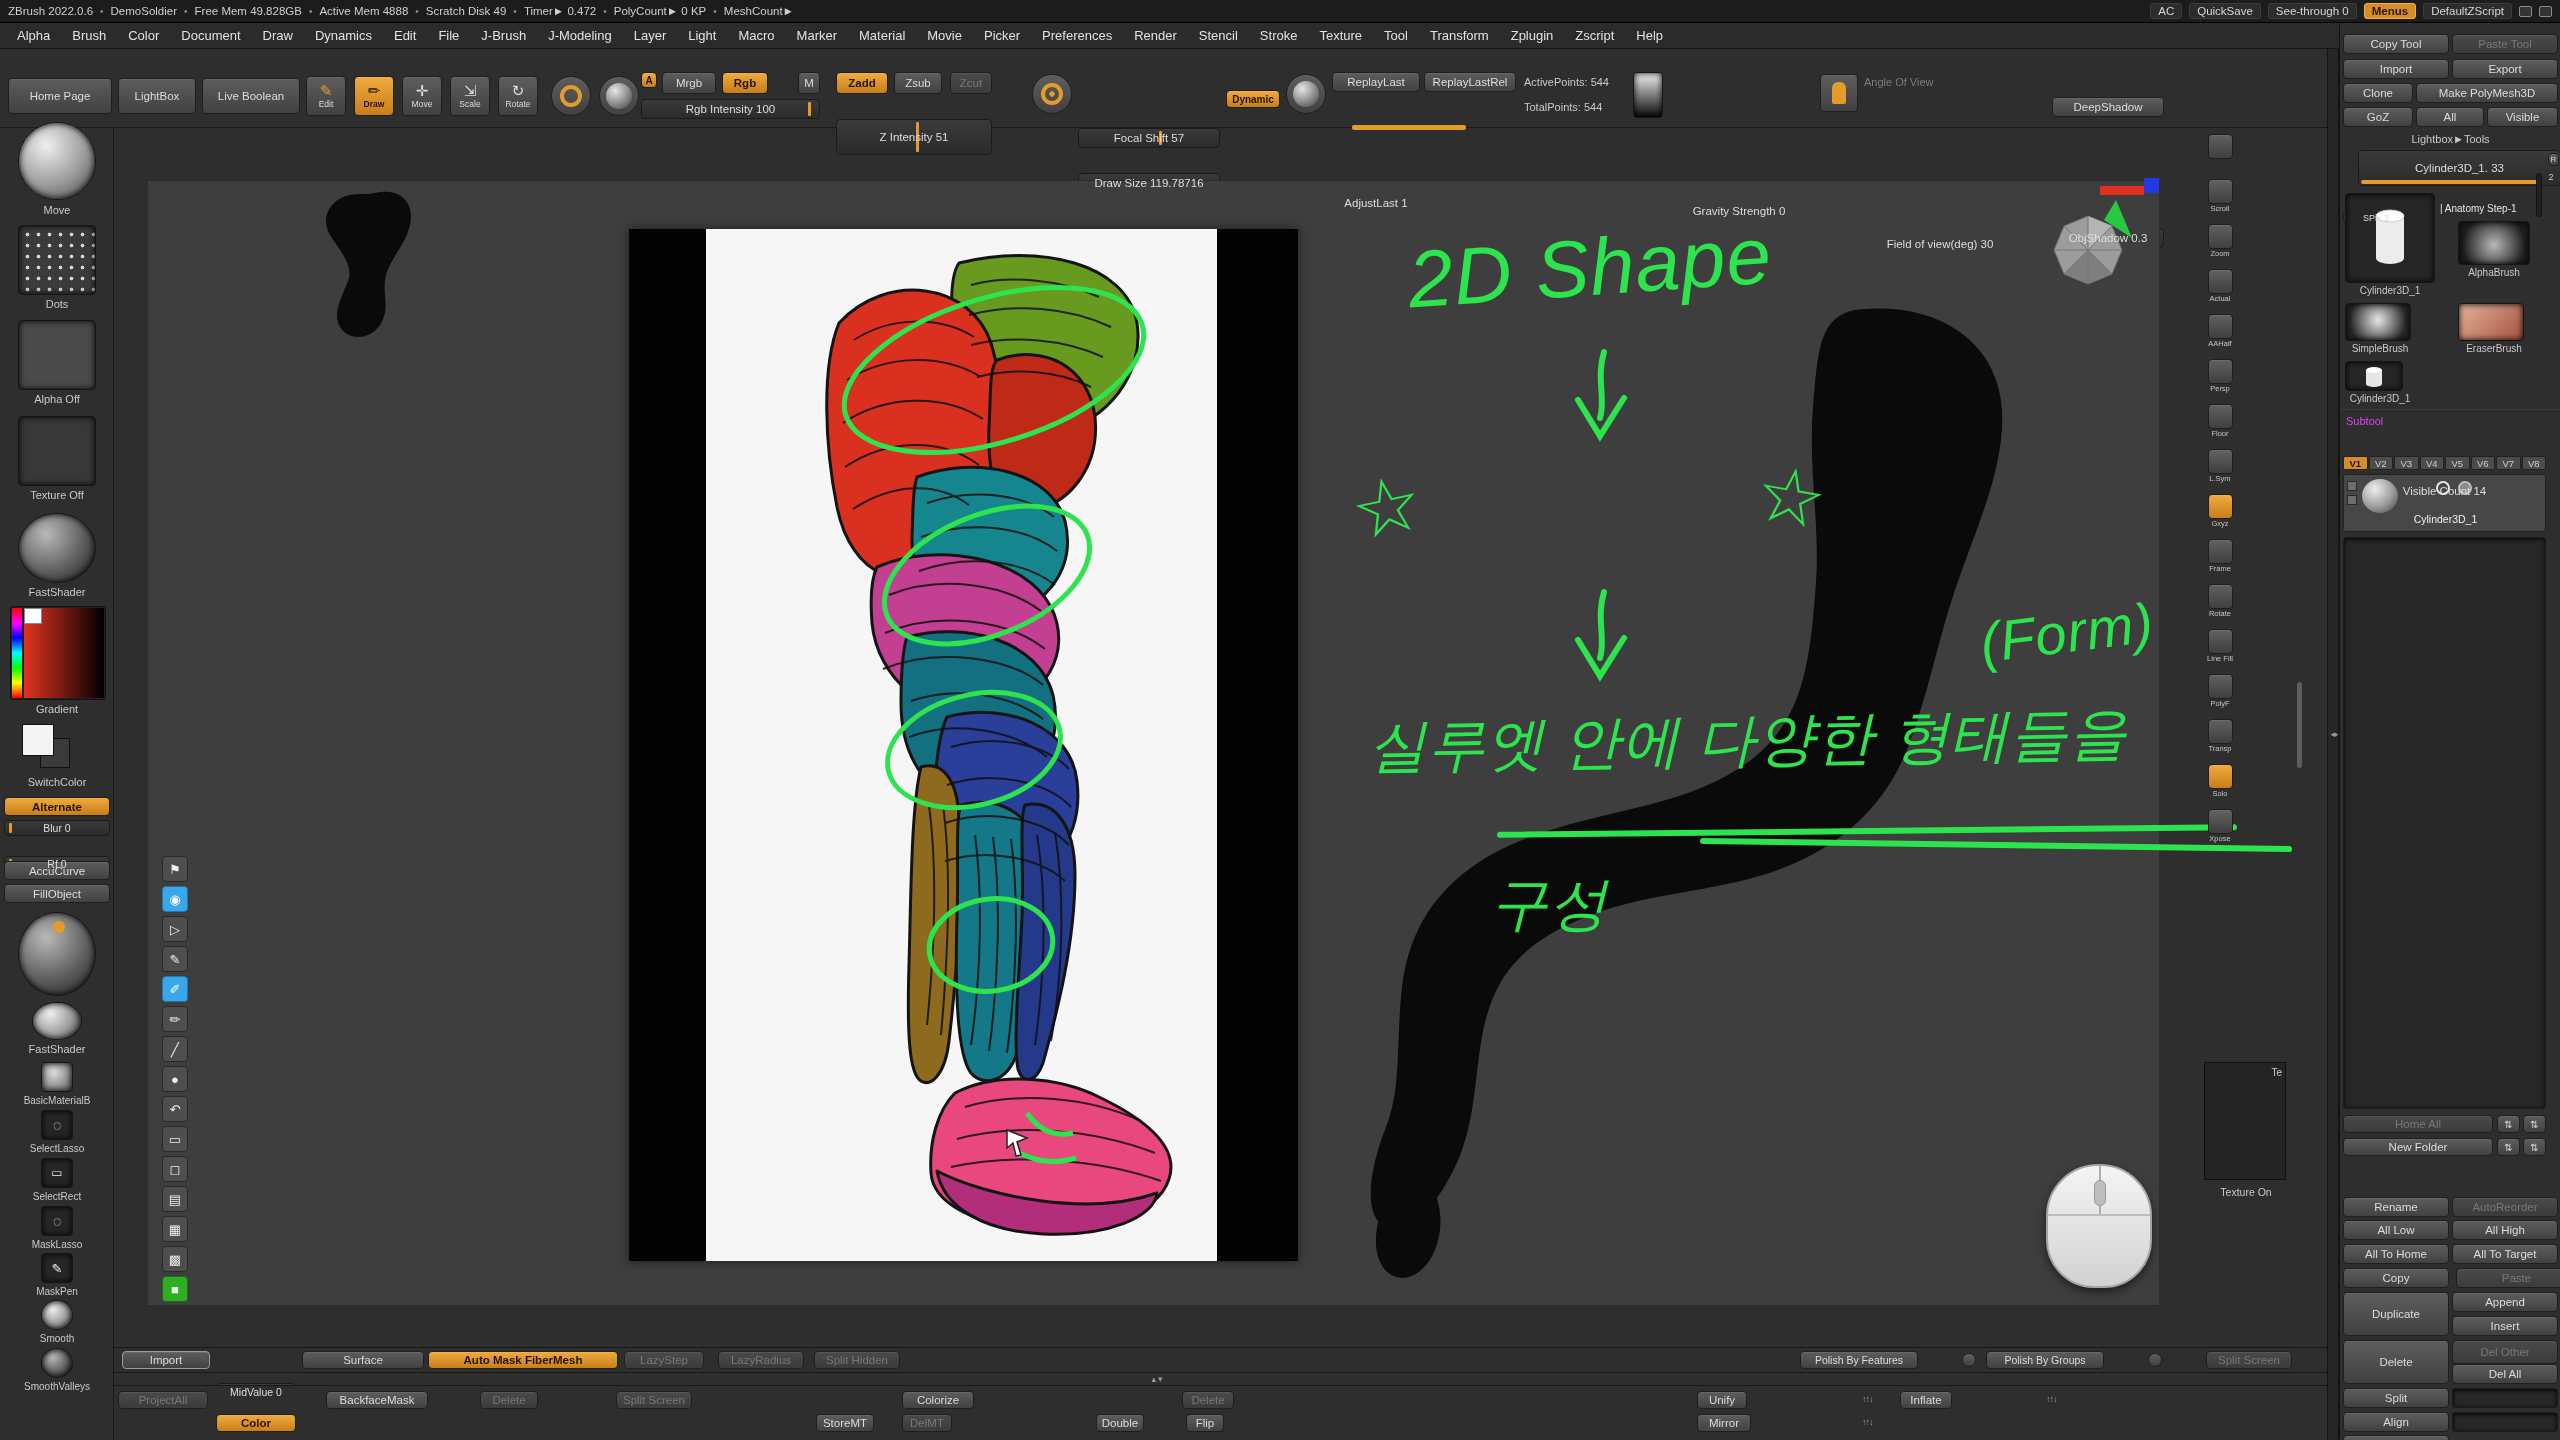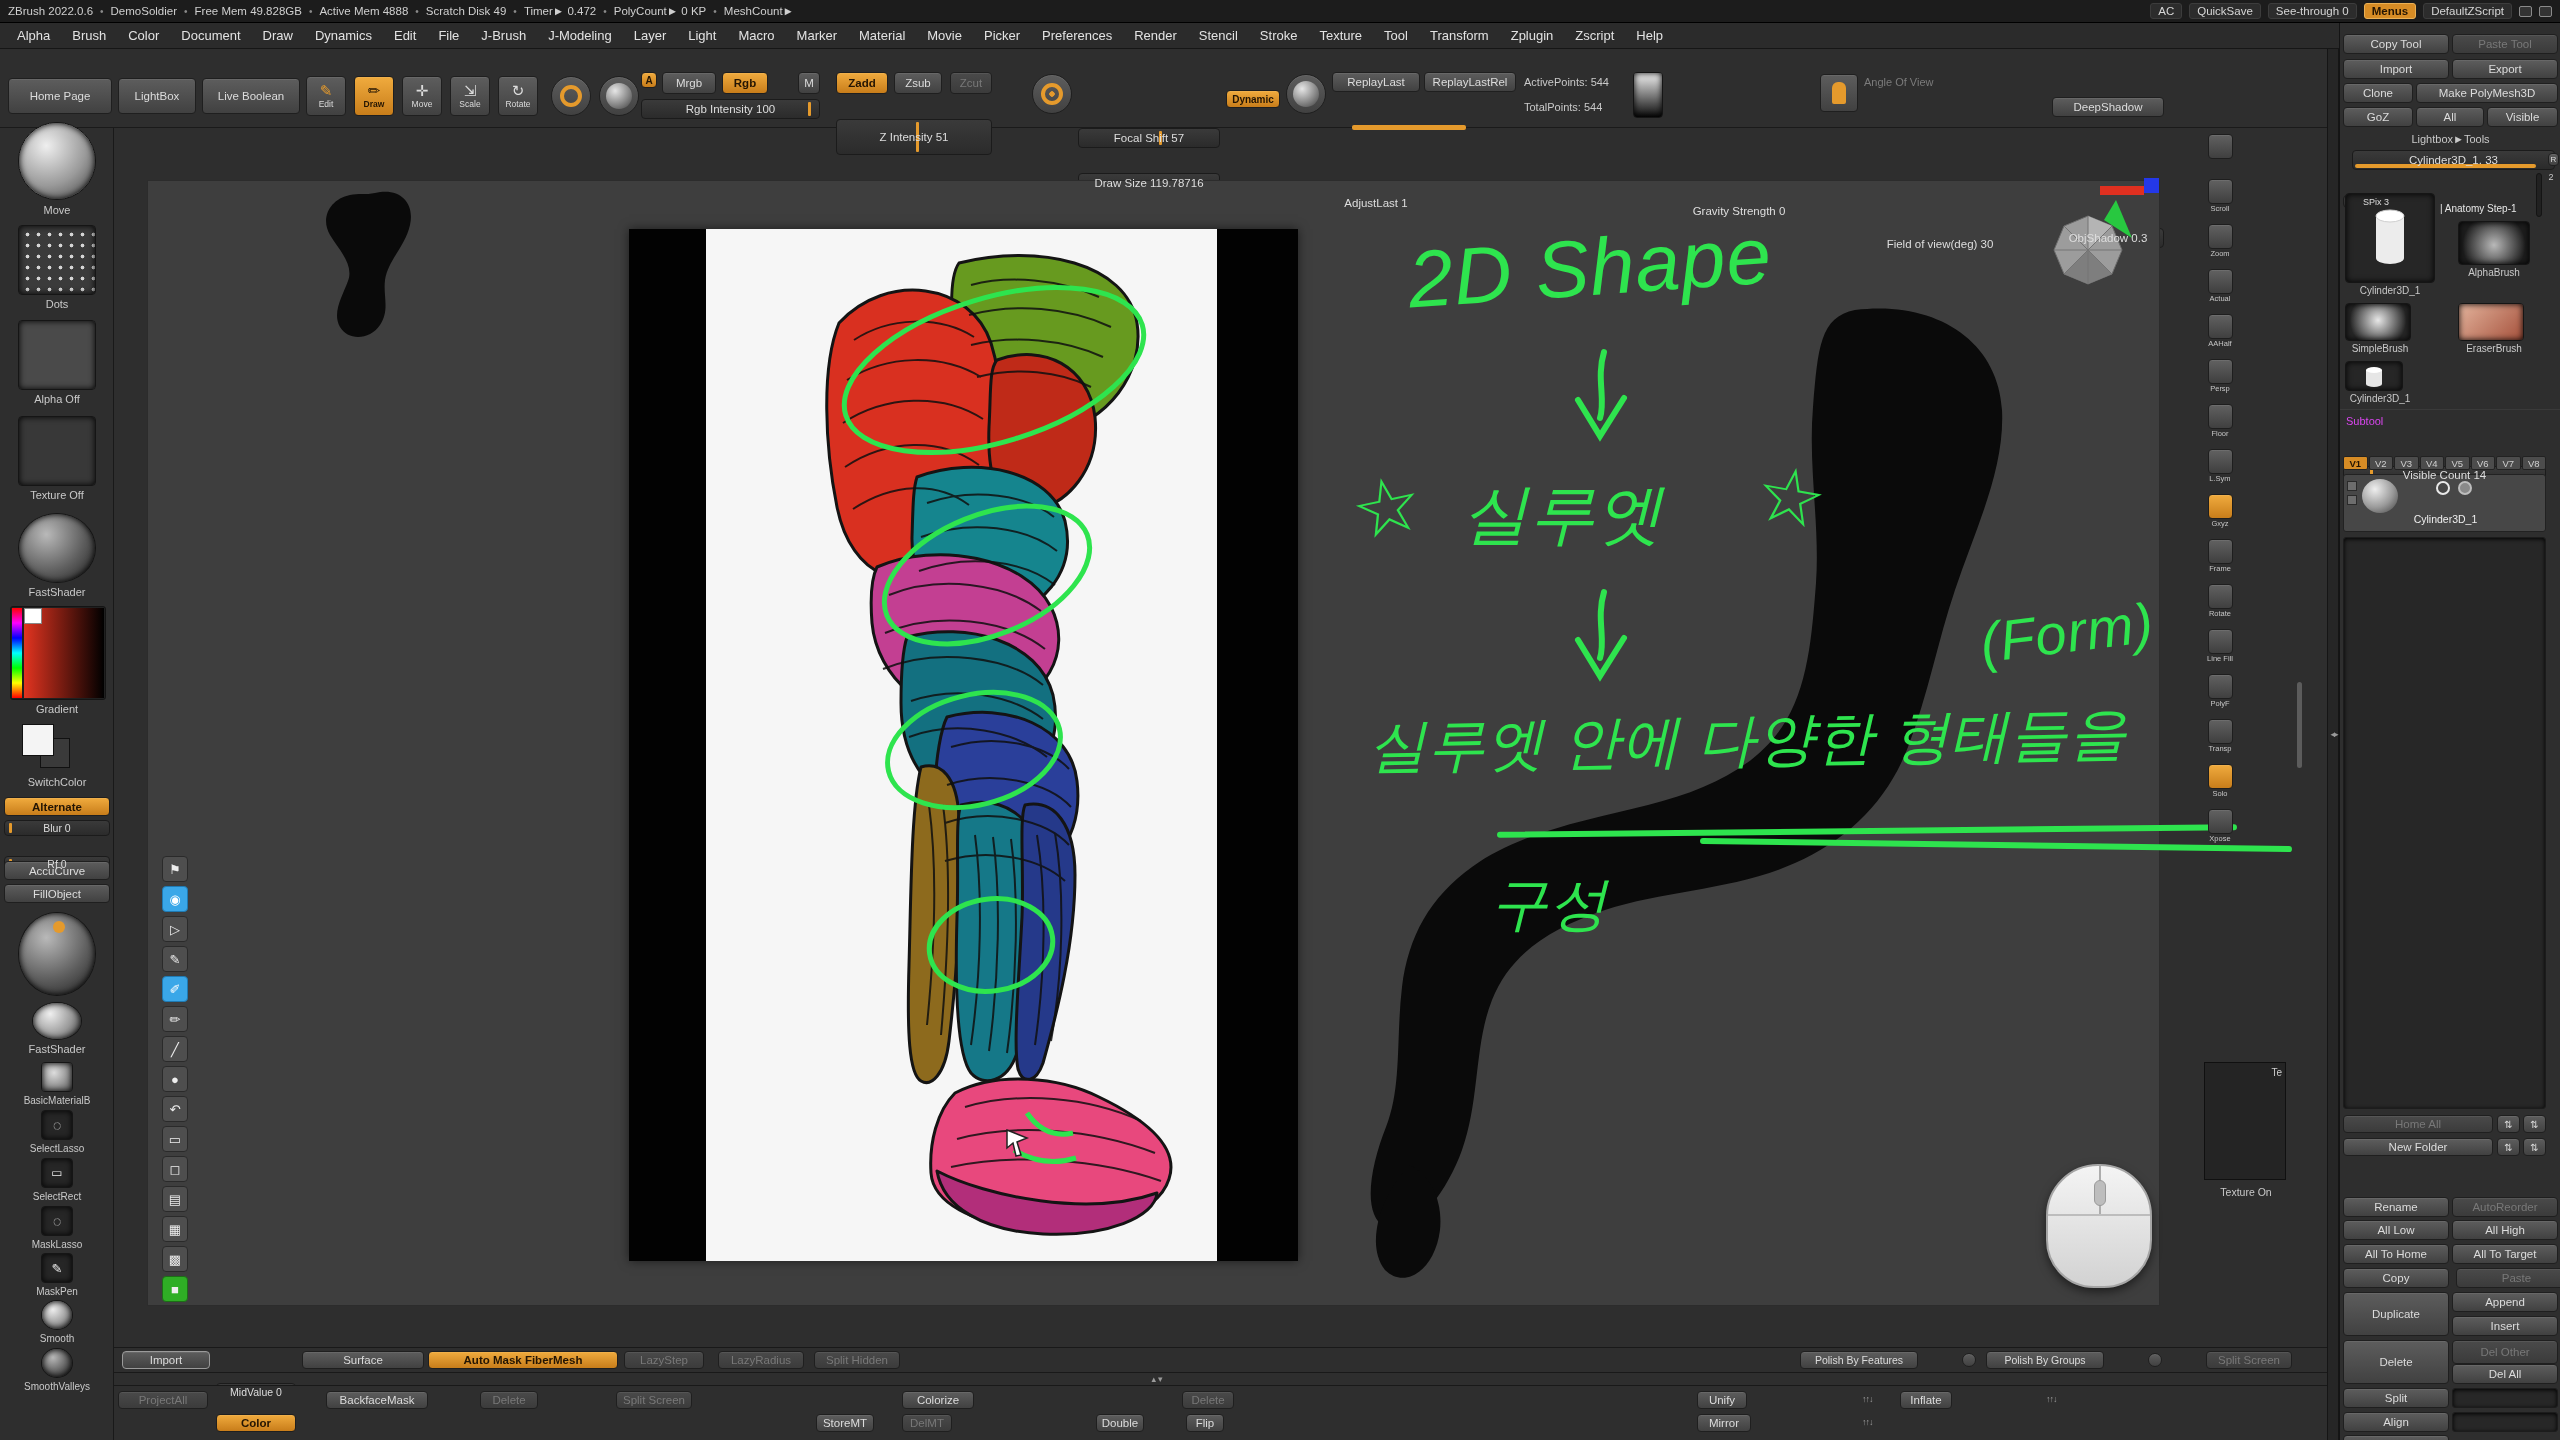--- a/index.html
+++ b/index.html
@@ -374,21 +374,20 @@
   </svg>
 
   <div class="a note" style="left:1408px;top:222px;font-size:80px;transform:rotate(-4deg)">2D Shape</div>
   <svg class="a" style="left:1560px;top:348px" width="80" height="100" viewBox="0 0 80 100">
     <g stroke="#2ee44e" stroke-width="6" fill="none" stroke-linecap="round">
       <path d="M44,4 C36,30 46,52 40,70"></path>
         <path d="M18,52 L40,88 L64,50"></path>
     </g>
   </svg>
   <div class="a note" style="left:1352px;top:462px;font-size:78px;transform:rotate(-12deg)">☆</div>
-  <div class="a note" style="left:1462px;top:470px;font-size:66px">실루엣</div>
   <div class="a note" style="left:1756px;top:452px;font-size:78px;transform:rotate(10deg)">☆</div>
   <svg class="a" style="left:1560px;top:588px" width="80" height="100" viewBox="0 0 80 100">
     <g stroke="#2ee44e" stroke-width="6" fill="none" stroke-linecap="round">
       <path d="M44,4 C36,30 46,52 40,70"></path>
         <path d="M18,52 L40,88 L64,50"></path>
     </g>
   </svg>
   <div class="a note" style="left:1980px;top:600px;font-size:56px;transform:rotate(-7deg)">(Form)</div>
   <div class="a note" style="left:1368px;top:702px;font-size:58px;transform:rotate(-1deg)">실루엣 안에 다양한 형태들을</div>
   <div class="a uline" style="left:1497px;top:828px;width:740px;height:6px;transform:rotate(-0.6deg)"></div>
@@ -547,21 +546,21 @@
     <div class="btn a" style="left:3px;top:11px;width:106px;height:20px">Copy Tool</div>
     <div class="btn dis a" style="left:112px;top:11px;width:106px;height:20px">Paste Tool</div>
     <div class="btn a" style="left:3px;top:36px;width:106px;height:20px">Import</div>
     <div class="btn a" style="left:112px;top:36px;width:106px;height:20px">Export</div>
     <div class="btn a" style="left:3px;top:60px;width:70px;height:20px">Clone</div>
     <div class="btn a" style="left:76px;top:60px;width:142px;height:20px">Make PolyMesh3D</div>
     <div class="btn a" style="left:3px;top:84px;width:70px;height:20px">GoZ</div>
     <div class="btn a" style="left:76px;top:84px;width:68px;height:20px">All</div>
     <div class="btn a" style="left:147px;top:84px;width:71px;height:20px">Visible</div>
     <div class="a lbl" style="left:3px;top:110px;width:215px;font-size:11px">Lightbox►Tools</div>
-    <div class="sldr ofill2 a" style="left:12px;top:127px;width:203px;height:20px">
+    <div class="sldr ofill2 a" style="left:18px;top:127px;width:203px;height:36px">
       <span class="sl-t">Cylinder3D_1. 33</span>
     </div>
     <div class="btn a" style="left:208px;top:130px;width:11px;height:13px;font-size:8px">R</div>
     <div class="sldr a" style="left:3px;top:152px;width:66px;height:13px;font-size:9px">
       <span class="mk" style="left:40%"></span>
       <span class="sl-t">SPix 3</span>
     </div>
     <div class="a" style="left:196px;top:150px;width:6px;height:44px;background:#212121;border:1px solid #141414;border-radius:3px"></div>
     <div class="a lbl" style="left:204px;top:149px;width:14px;font-size:9px">2</div>
 

